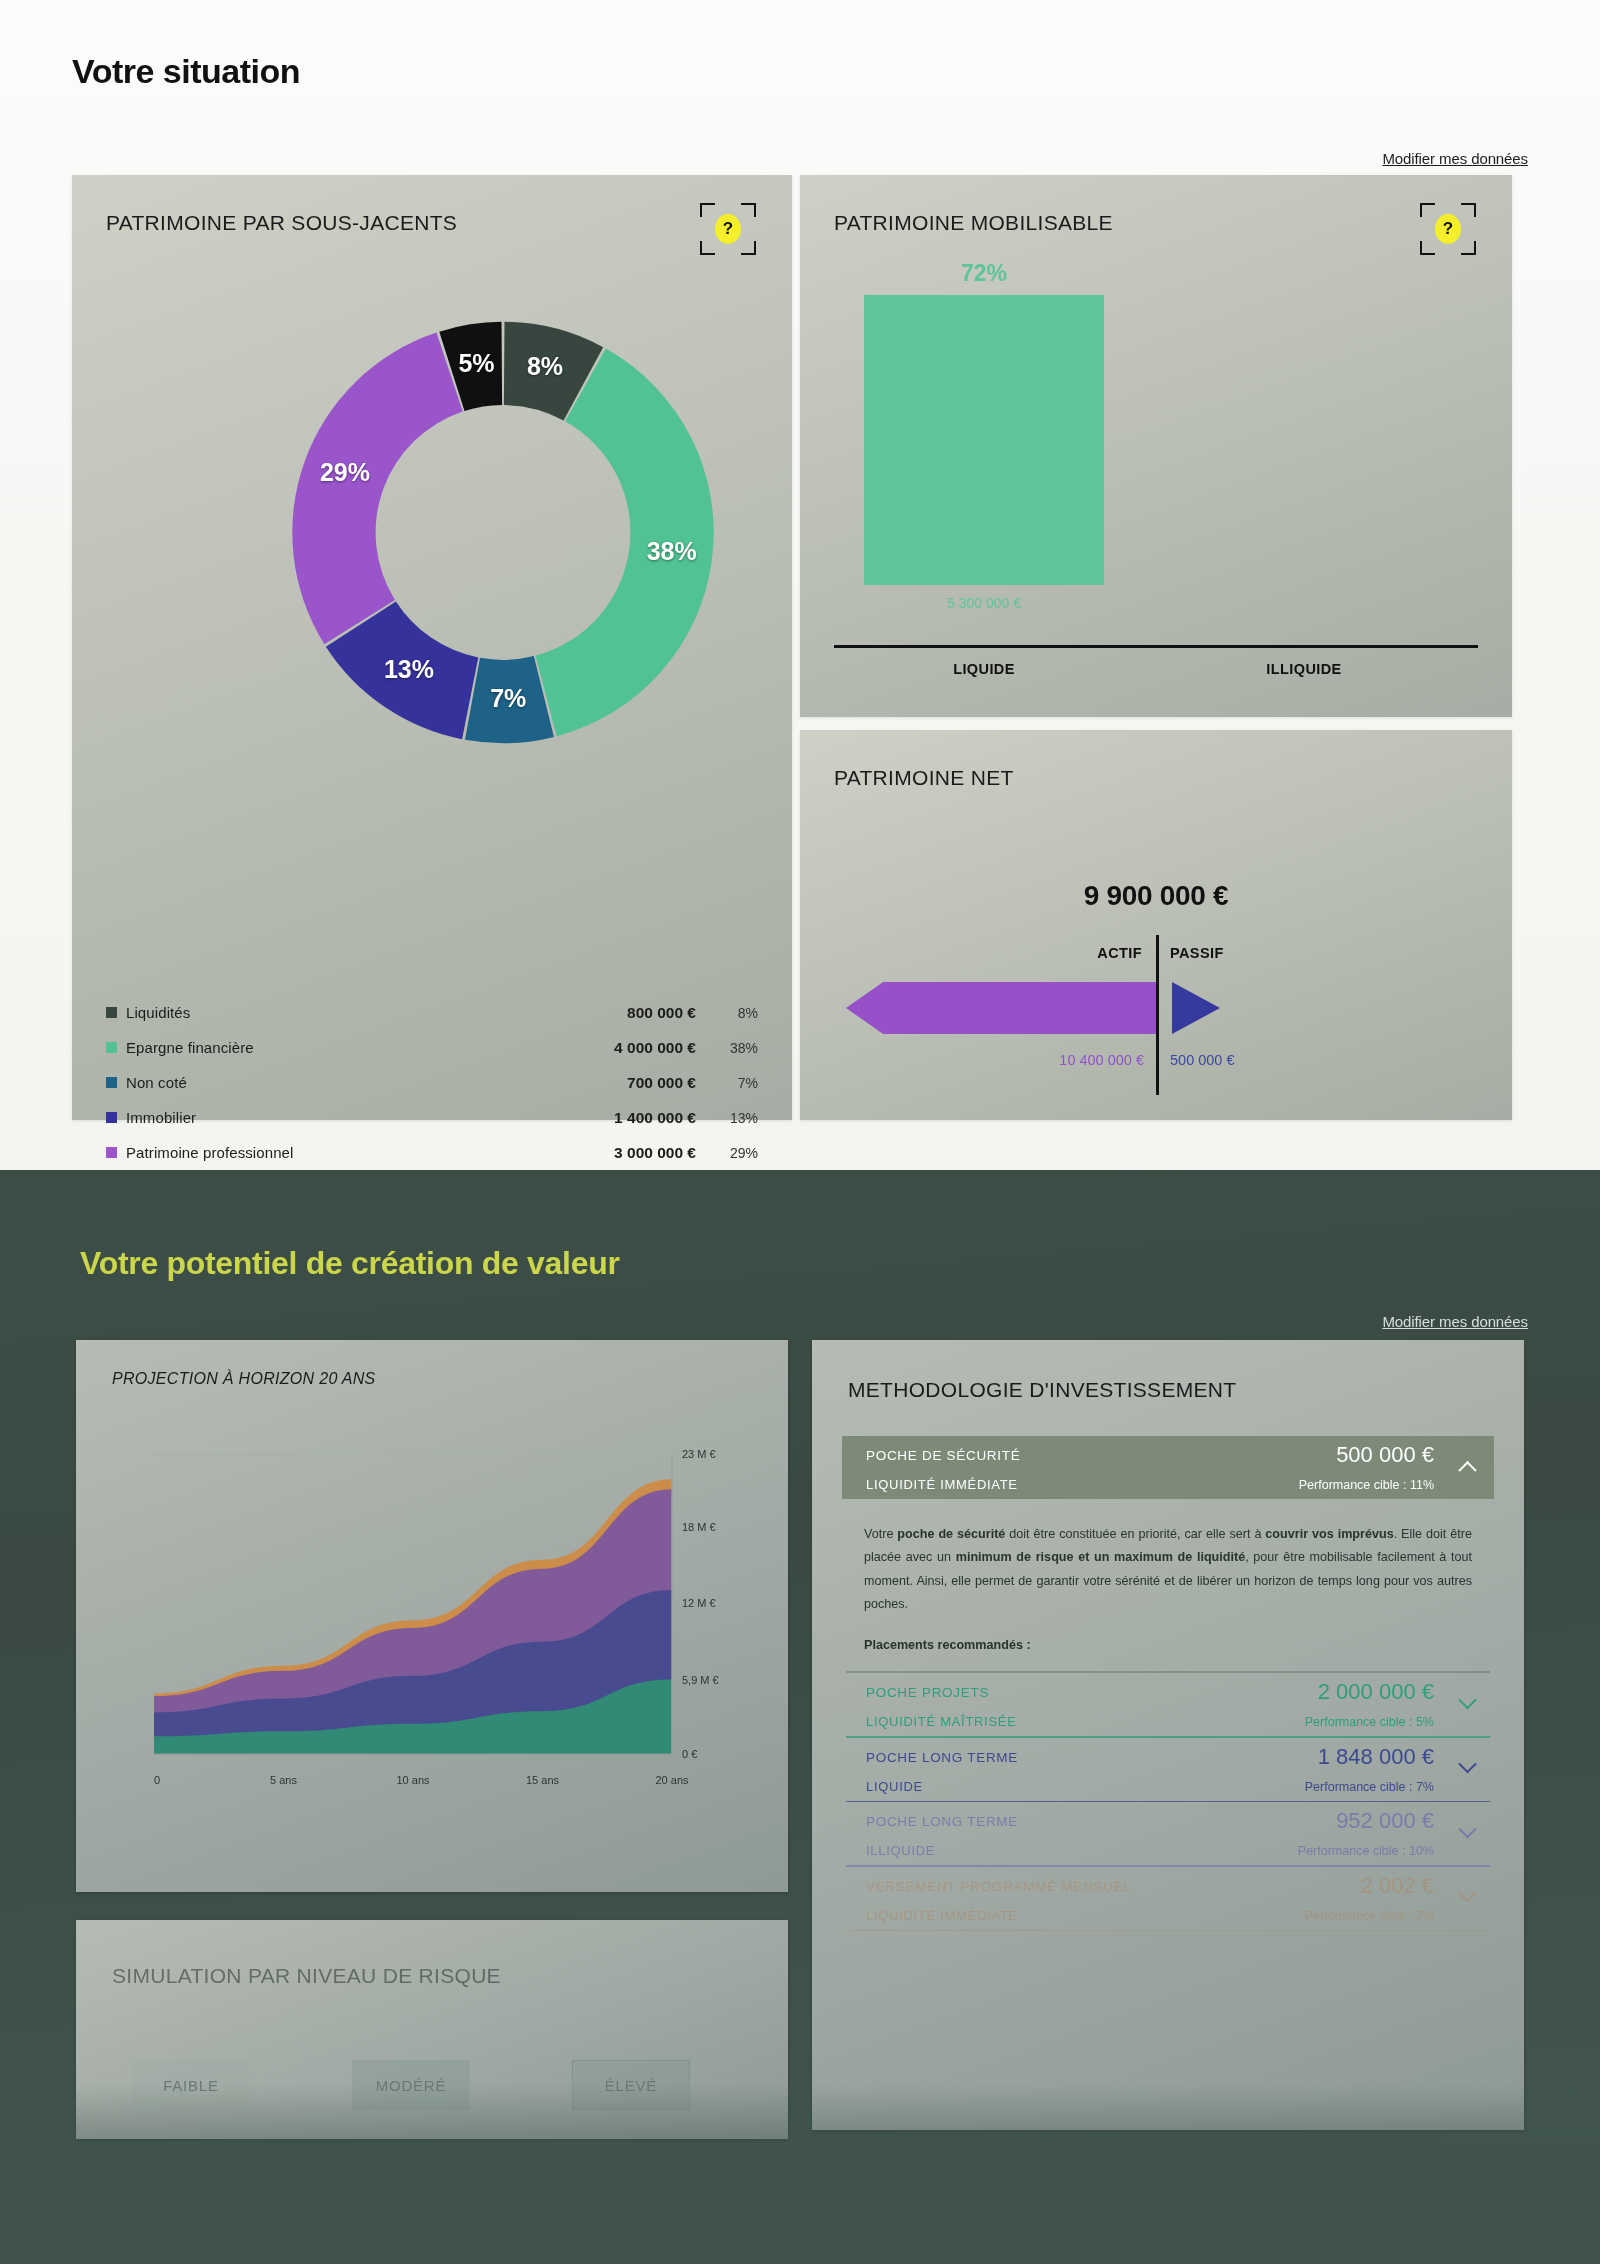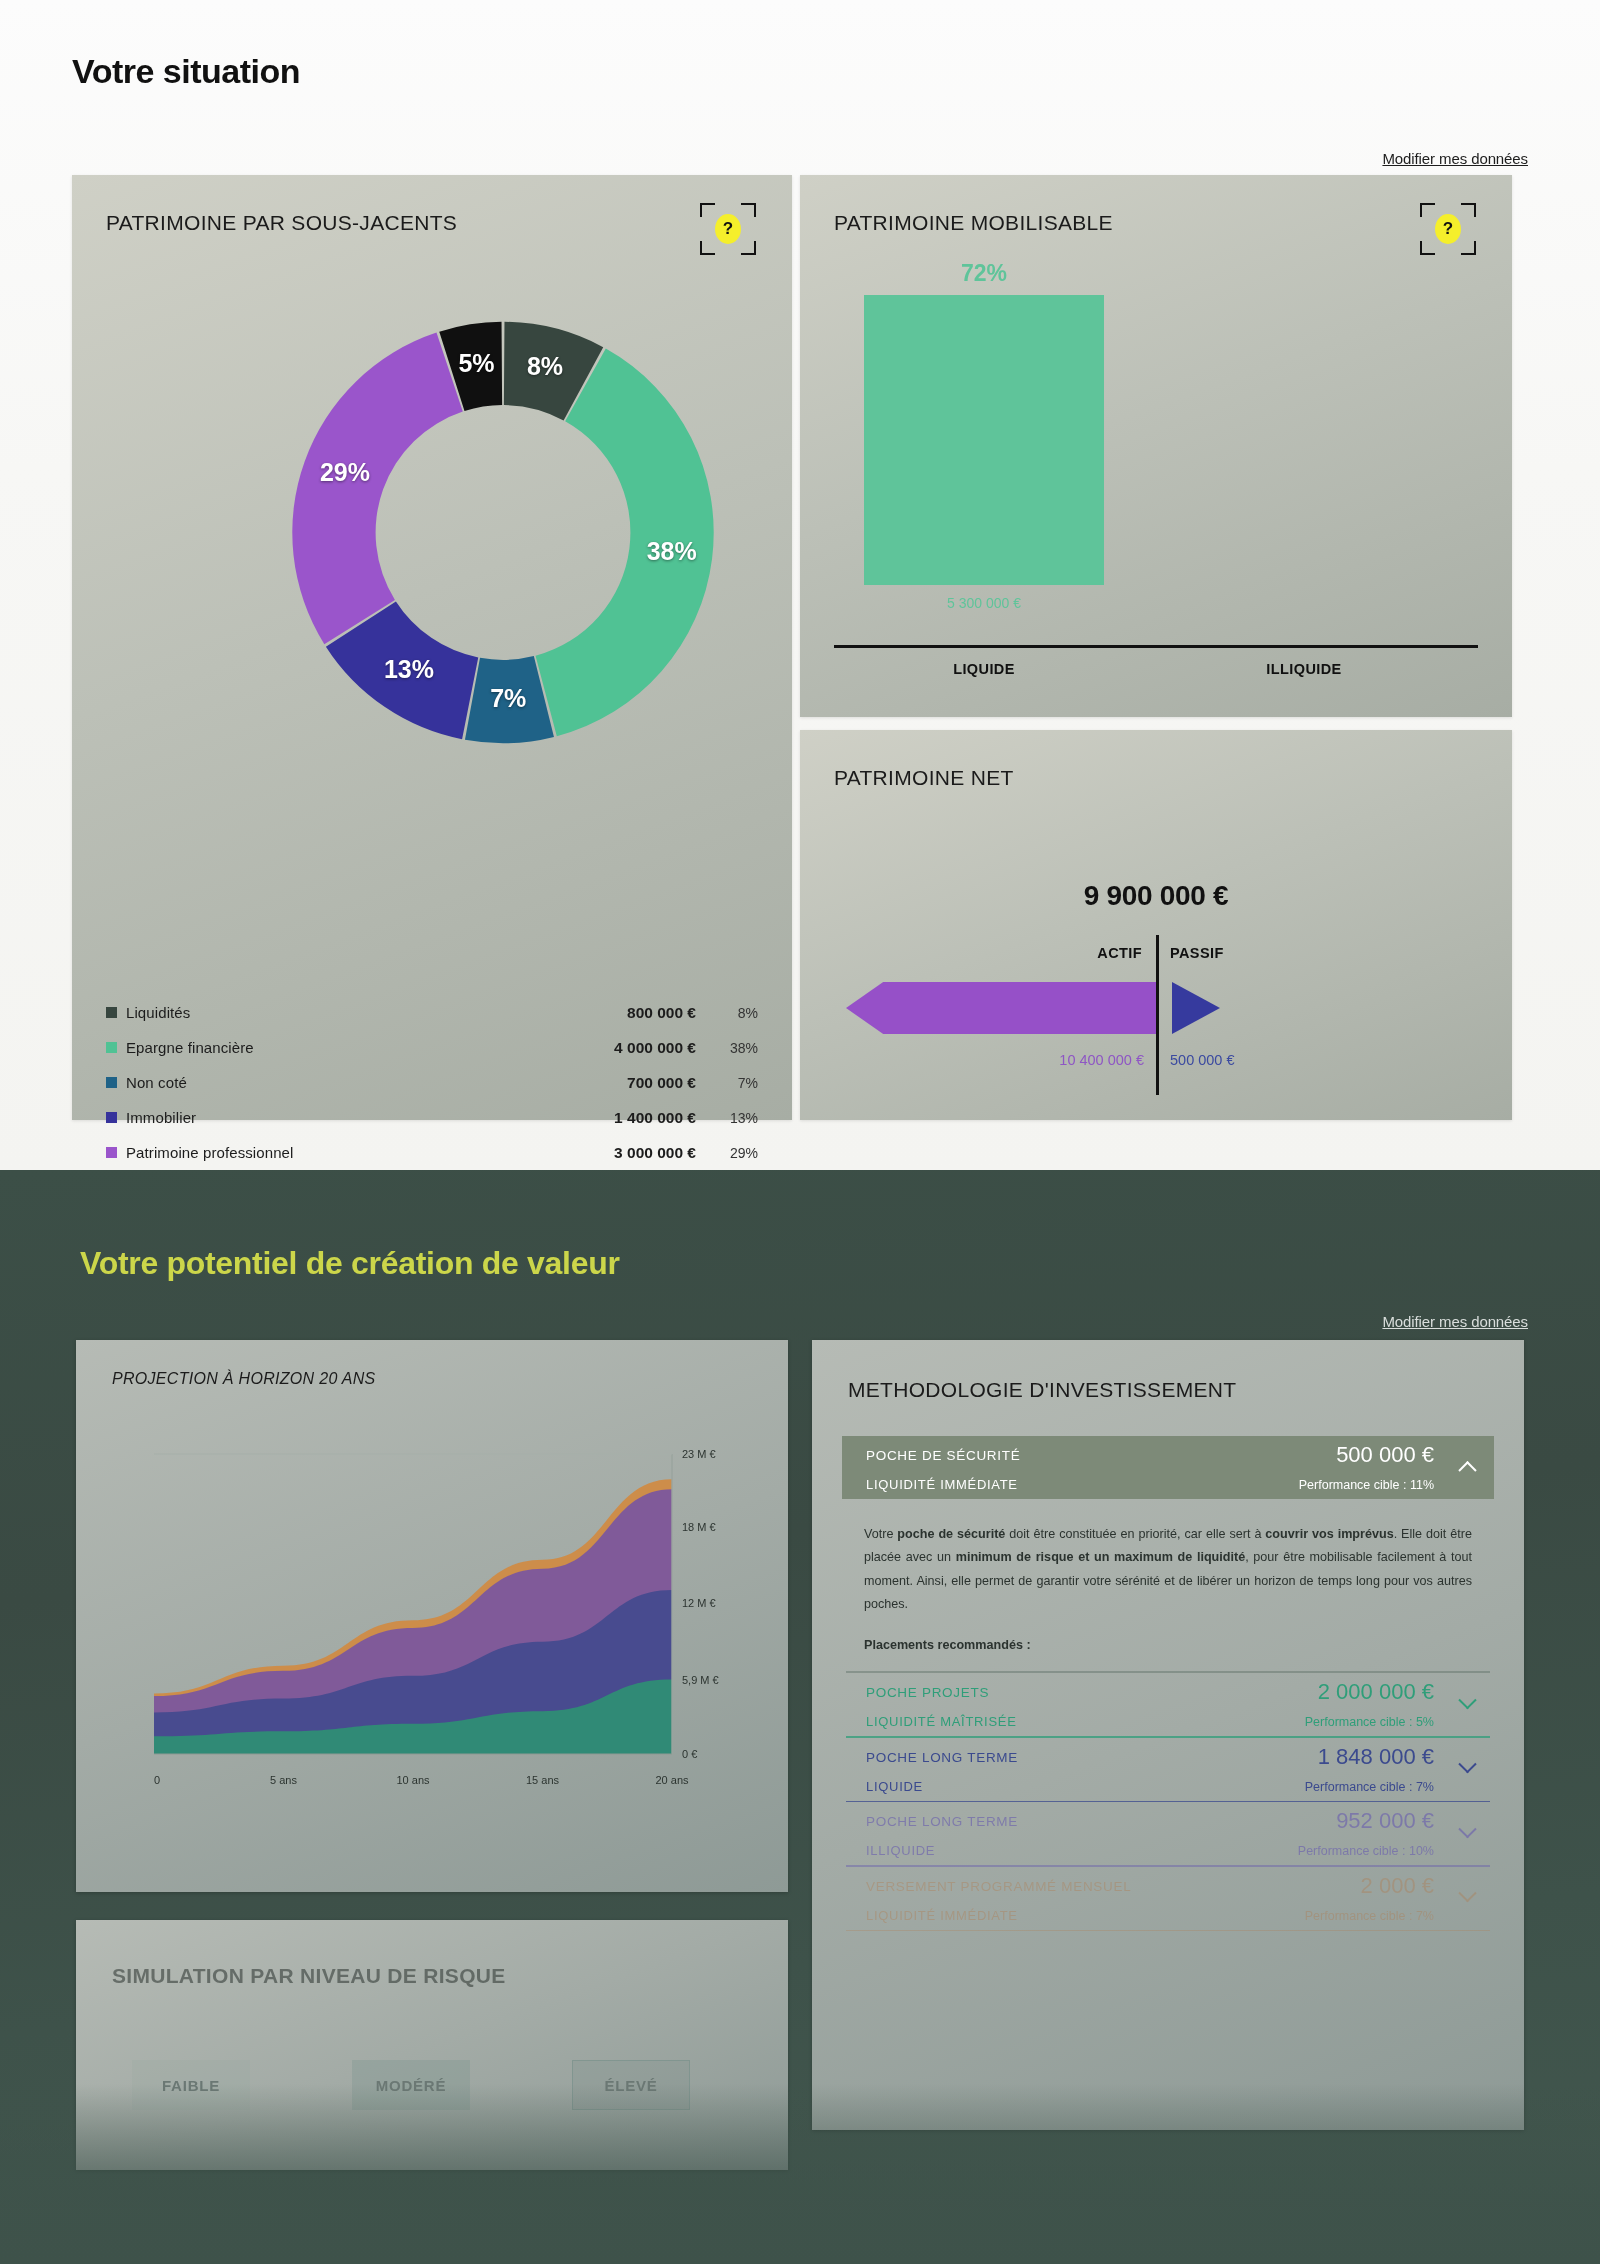--- a/index.html
+++ b/index.html
@@ -127,21 +127,21 @@
   .card-dark {
     position:absolute;
     background: linear-gradient(160deg,#b6bbb5 0%,#a3aba6 50%,#8e9a96 100%);
     box-shadow:0 1px 4px rgba(0,0,0,.22);
   }
 
   #card-projection { left:76px; top:1340px; width:712px; height:552px; }
   .card-title-dark { position:absolute; left:36px; top:30px; font-size:16px; color:#1b1b1b; letter-spacing:.3px;font-style:italic; }
   #proj-chart { position:absolute; left:36px; top:96px; width:640px; height:390px; }
 
-  #card-simulation { left:76px; top:1920px; width:712px; height:250px;font-weight:bold; }
+  #card-simulation { left:76px; top:1920px; width:712px; height:219px; }
   #sim-title { position:absolute; left:36px; top:44px; font-size:21px; color:#2b332f; opacity:.55; letter-spacing:.3px; }
   .risk-btn {
     position:absolute; top:140px; height:50px; width:118px;
     display:flex; align-items:center; justify-content:center;
     font-size:15px; letter-spacing:.8px; cursor:pointer;
     color:#6b7874;
   }
   #risk-faible { left:56px; background:rgba(150,170,160,.22); }
   #risk-modere { left:276px; background:rgba(120,145,140,.30); }
   #risk-eleve  { left:496px; background:rgba(110,135,128,.18); border:1.5px solid rgba(120,145,138,.65); }
@@ -396,21 +396,21 @@
           <span class="chev down">
             <i></i>
           </span>
         </div>
         <div class="divider" style="background: rgb(106, 95, 174); opacity: 0.75;"></div>
       </div>
       <div style="opacity: 0.3;">
         <div class="poche-head" style="color: rgb(181, 113, 58);">
           <span class="ph-name">VERSEMENT PROGRAMMÉ MENSUEL</span>
           <span class="ph-liq">LIQUIDITÉ IMMÉDIATE</span>
-          <span class="ph-amount">2 000 €</span>
+          <span class="ph-amount">2 002 €</span>
           <span class="ph-perf">Performance cible : 7%</span>
           <span class="chev down">
             <i></i>
           </span>
         </div>
         <div class="divider" style="background: rgb(181, 113, 58); opacity: 0.75;"></div>
       </div>
     </div>
 
 </div>

